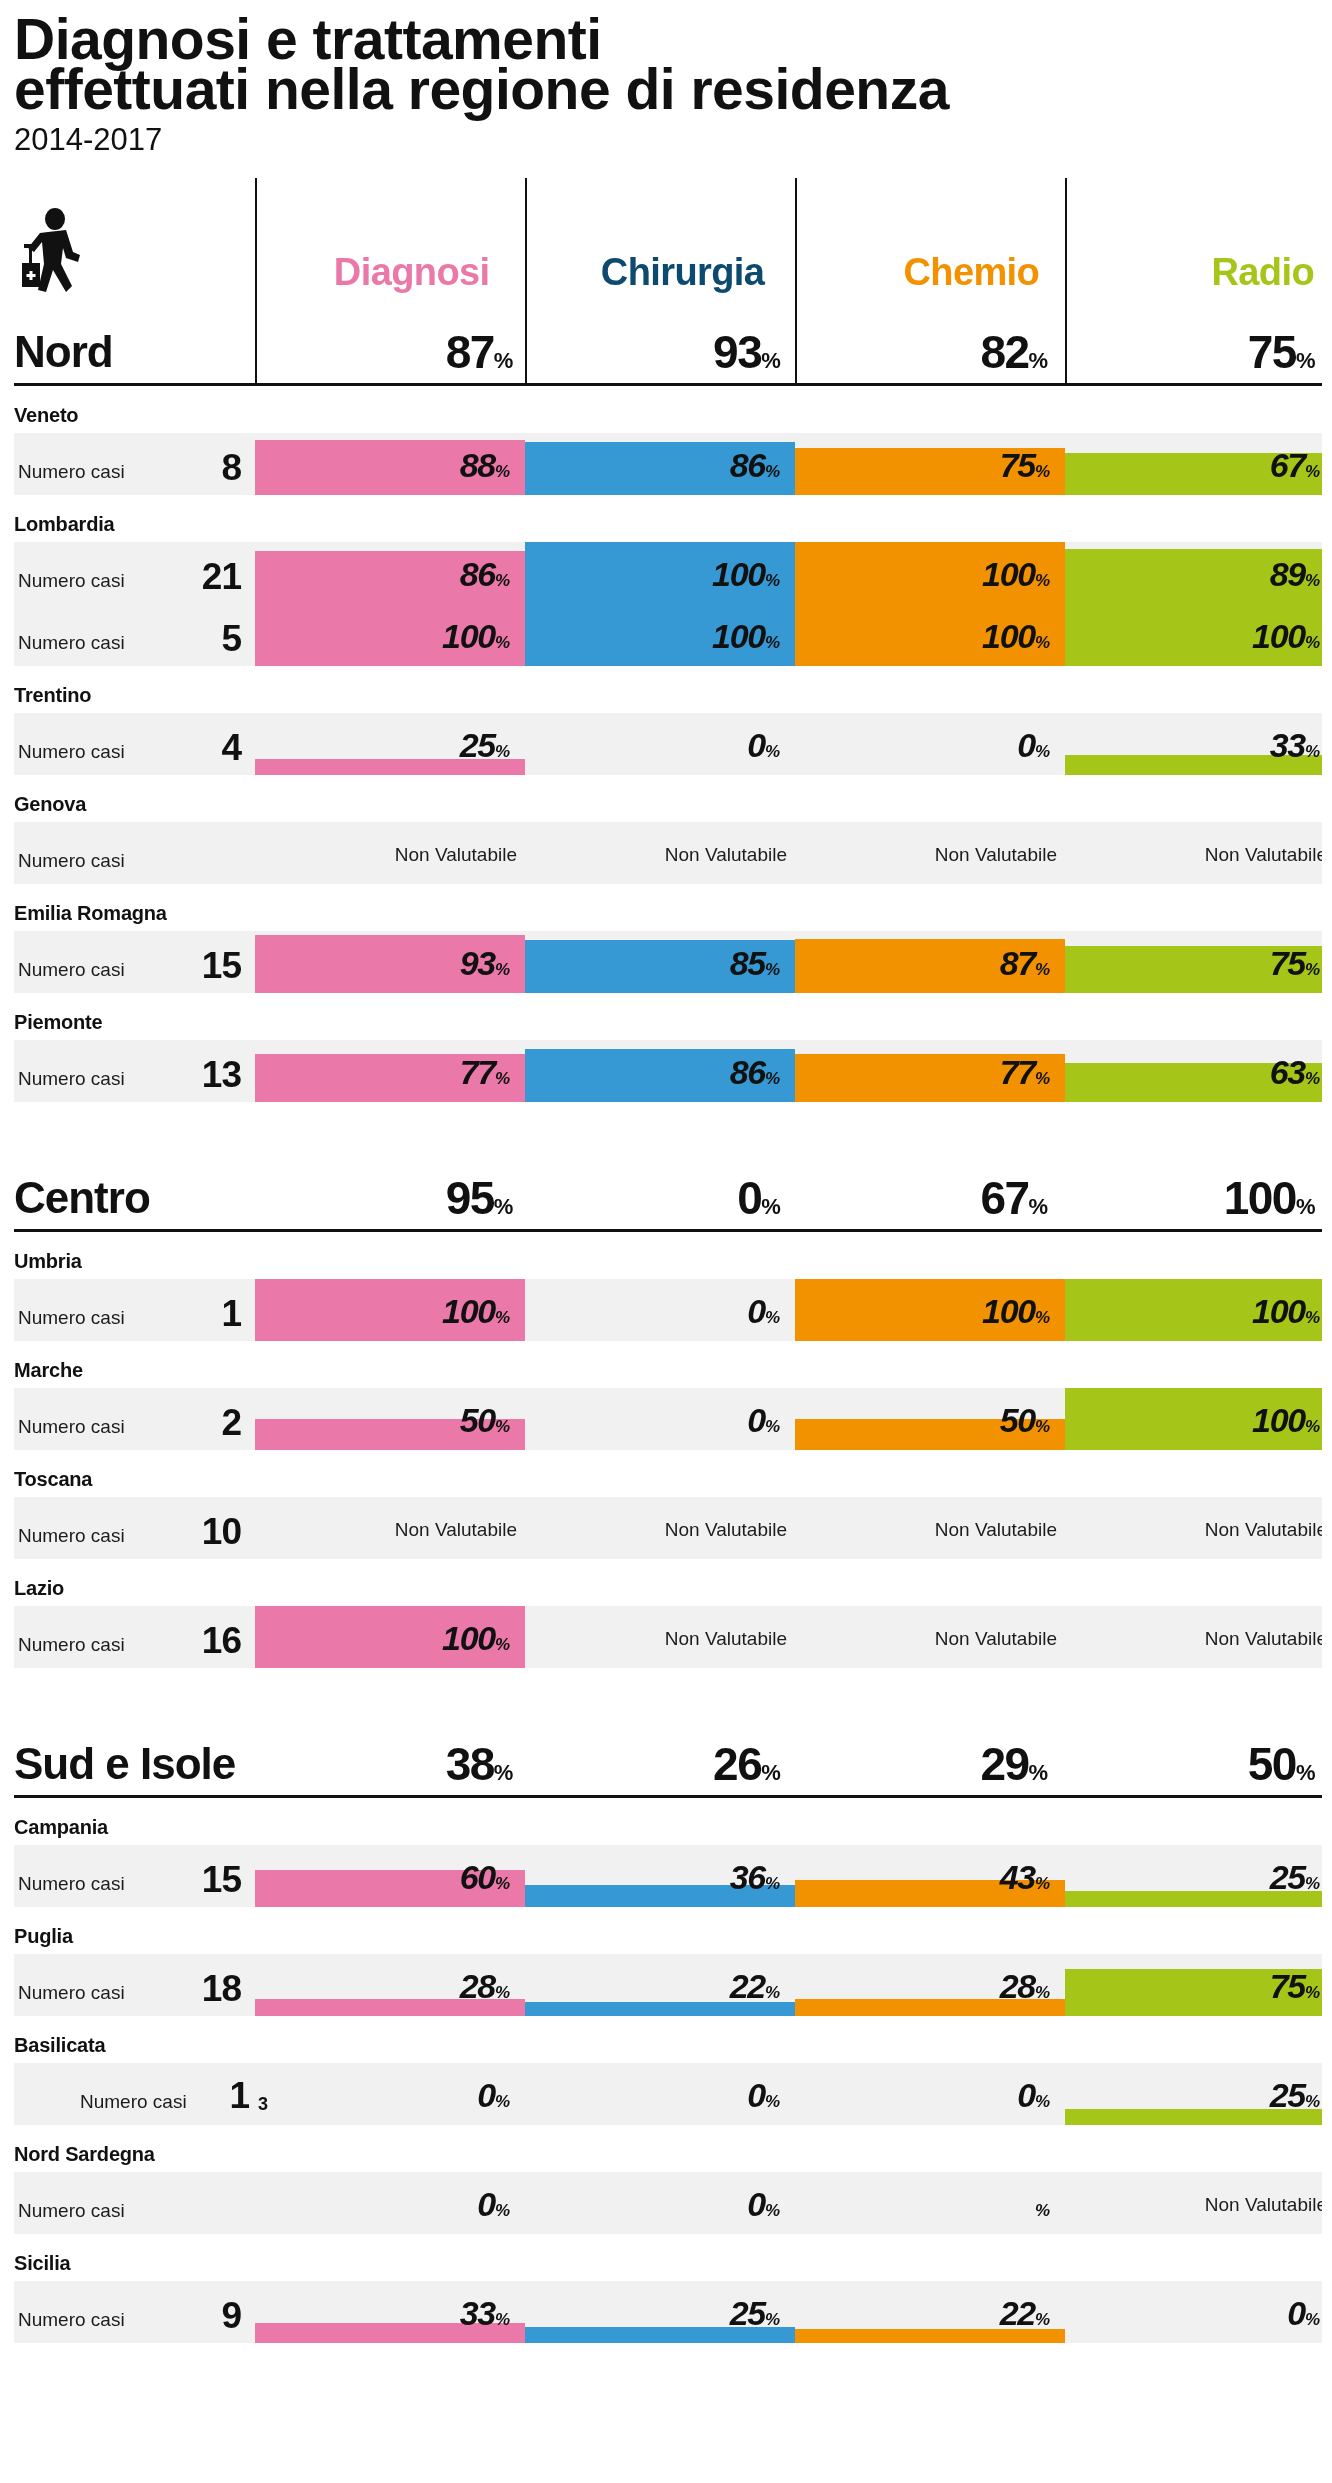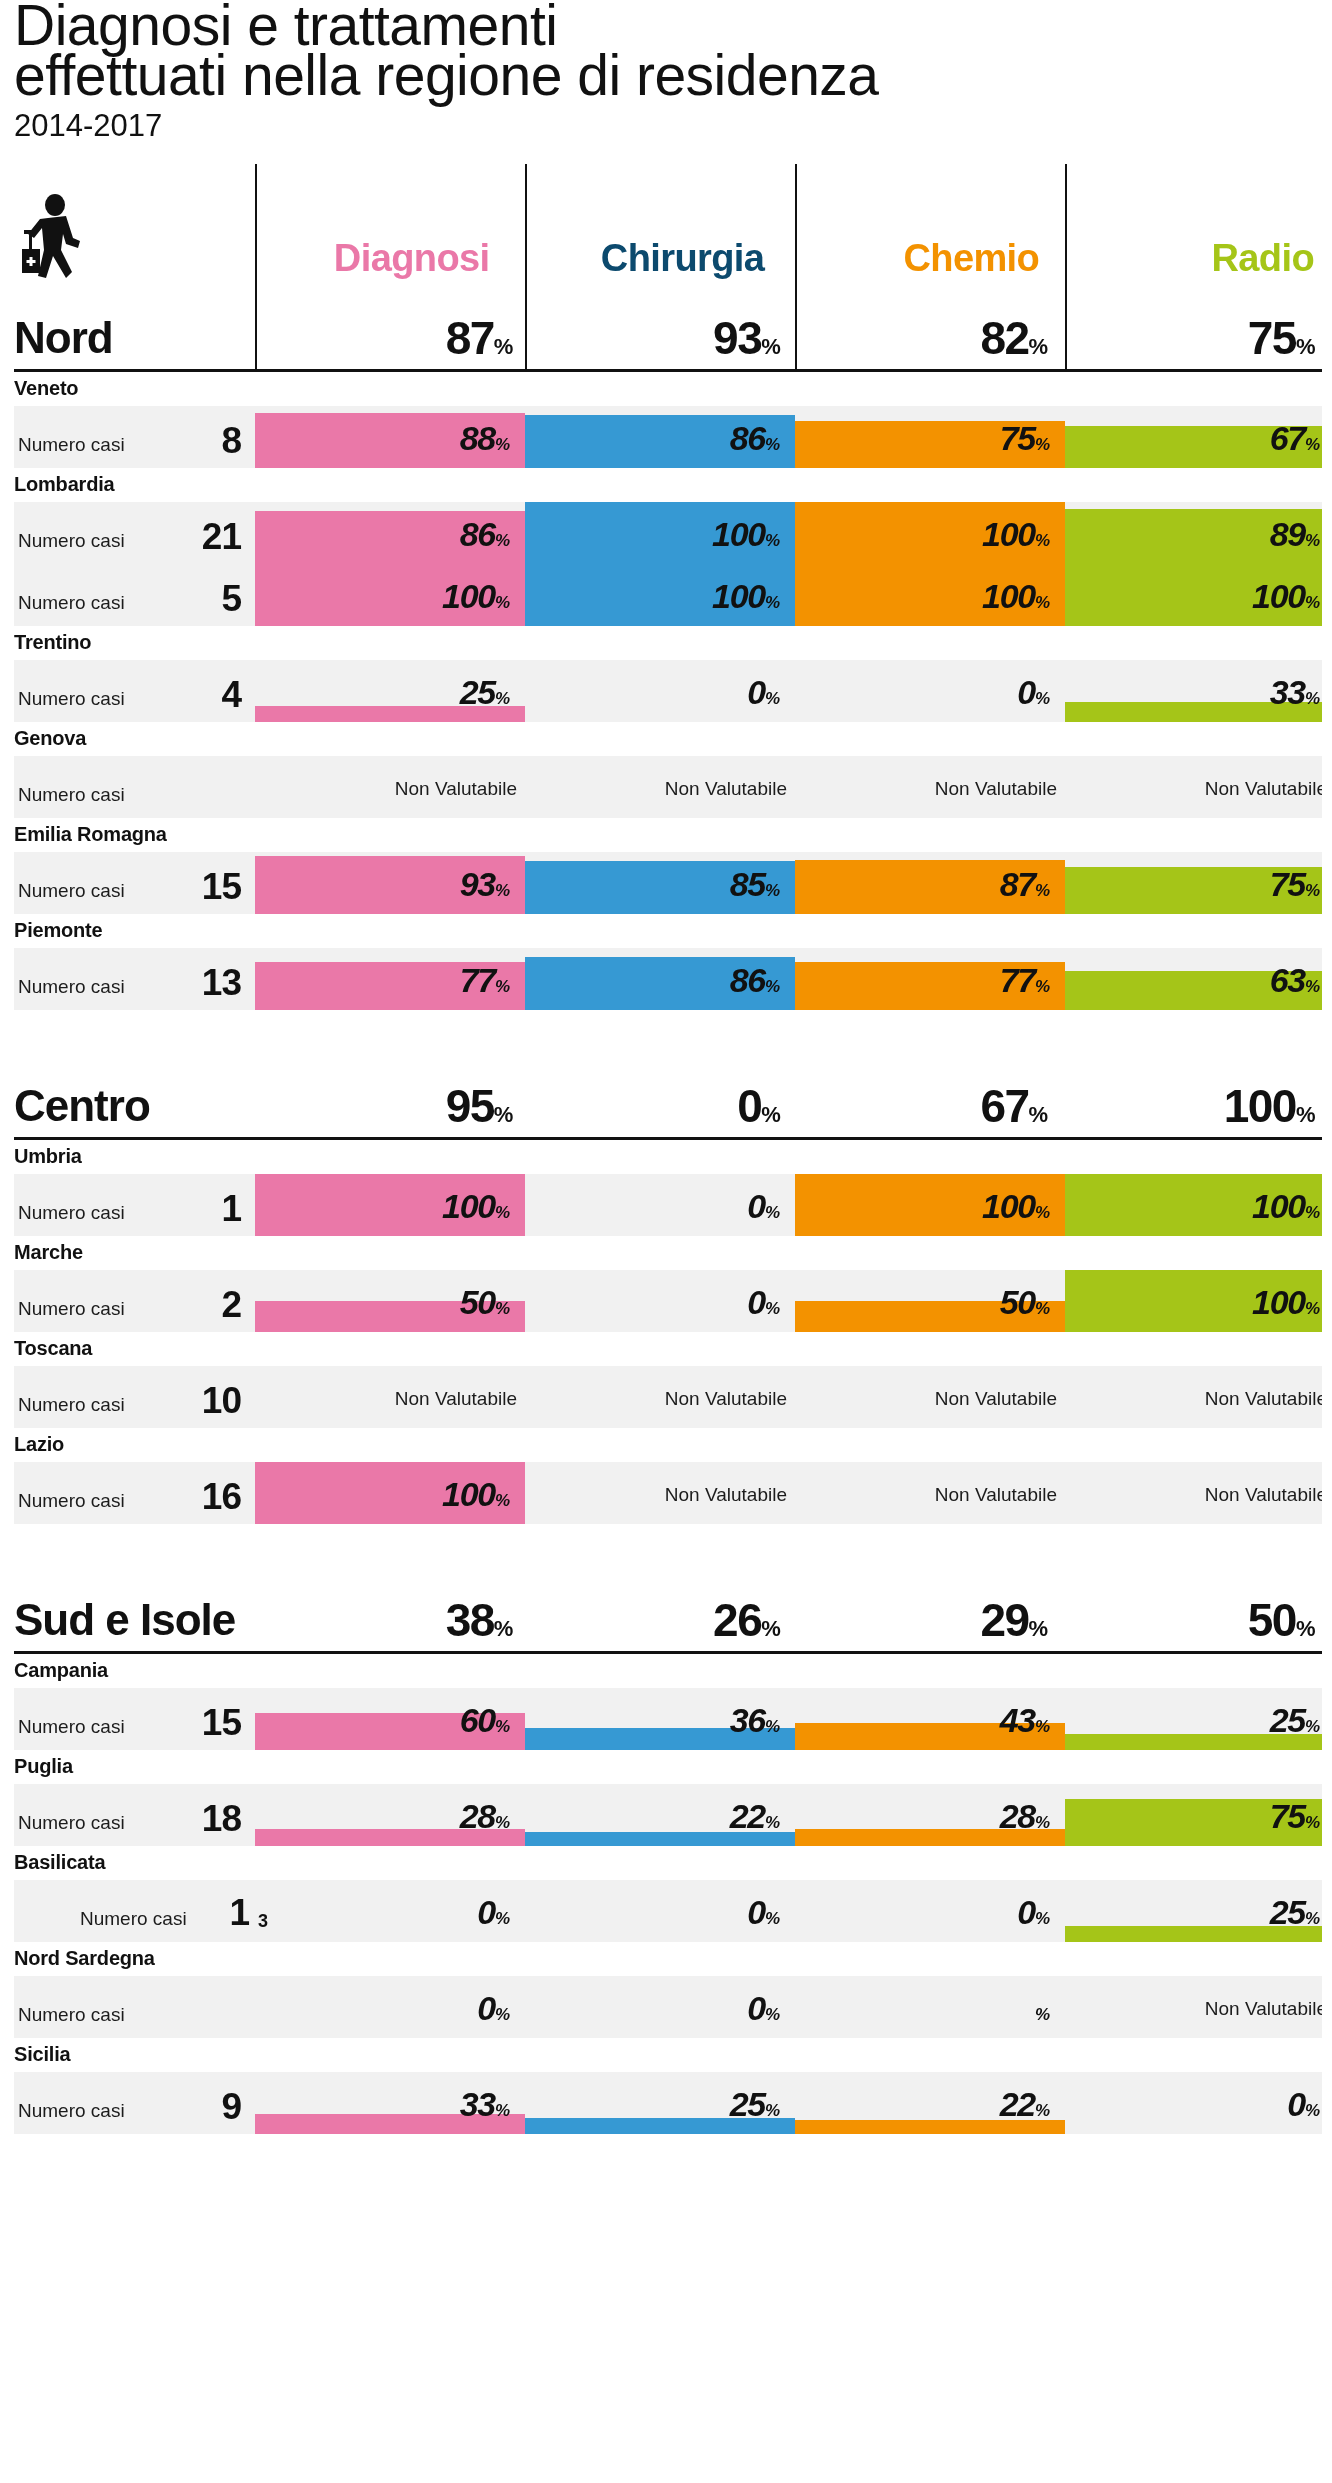--- a/index.html
+++ b/index.html
@@ -10,23 +10,23 @@
     color:#111;
     position:relative;
     overflow:hidden;
   }
   .page { width:1332px; padding:0 10px 0 14px; }
 
   
   .title {
     font-size:57px;
     line-height:50px;
-    font-weight:400;
+    font-weight:700;
     letter-spacing:-0.5px;
-    padding-top:0;
+    padding-top:14px;
     white-space:pre-line;
   }
   .subtitle {
     font-size:31px;
     line-height:40px;
     font-weight:400;
     letter-spacing:0px;
     margin-top:6px;
   }
 
@@ -67,21 +67,21 @@
     width:270px; text-align:right; padding-right:8px; padding-bottom:4px;
     font-size:46px; font-weight:bold; font-stretch:condensed; letter-spacing:-1.5px;
   }
   .macro .m-cell .pc { font-size:22px; font-weight:bold; }
 
   .macro-gap { height:52px; }
 
   
   .region-name {
     font-size:20px; font-weight:bold; letter-spacing:-0.2px;
-    padding:5px 0 6px 0;
+    padding:18px 0 6px 0;
   }
   .rowwrap {
     position:relative;
     height:62px;
     background:#f1f1f1;
     display:flex;
     overflow:hidden;
   }
   .rw-label {
     width:241px; position:relative; flex:0 0 241px;

